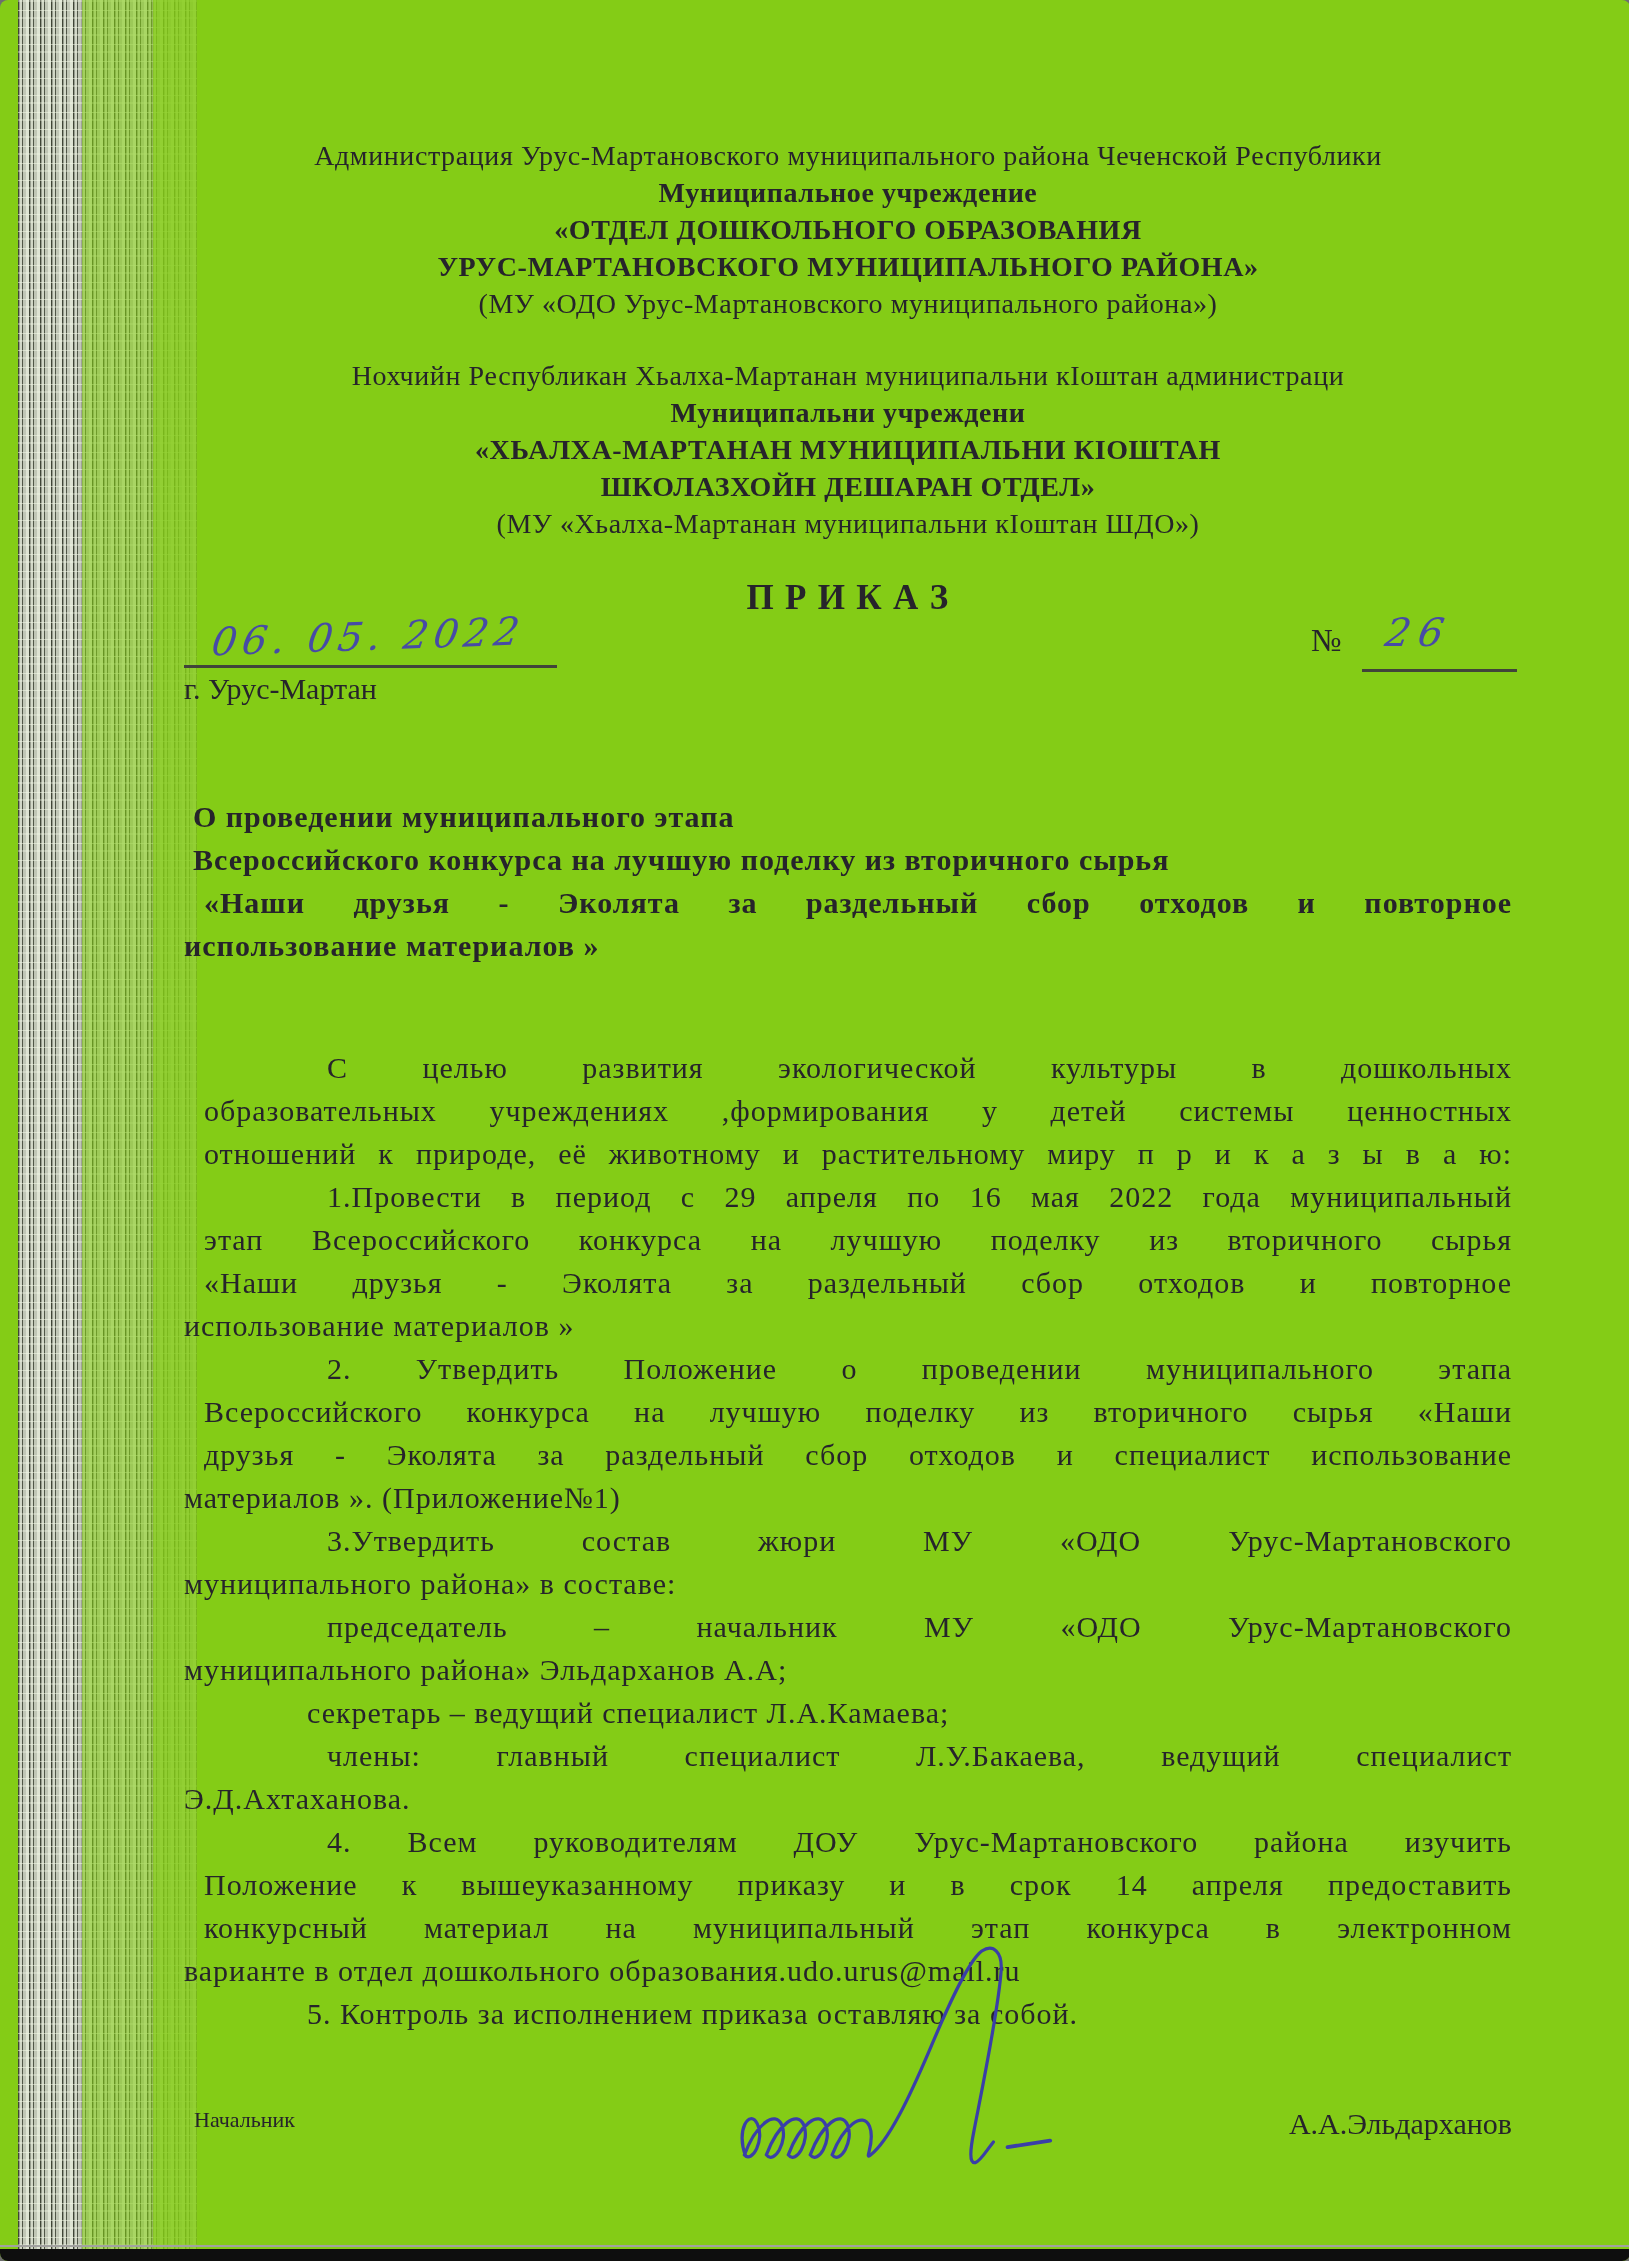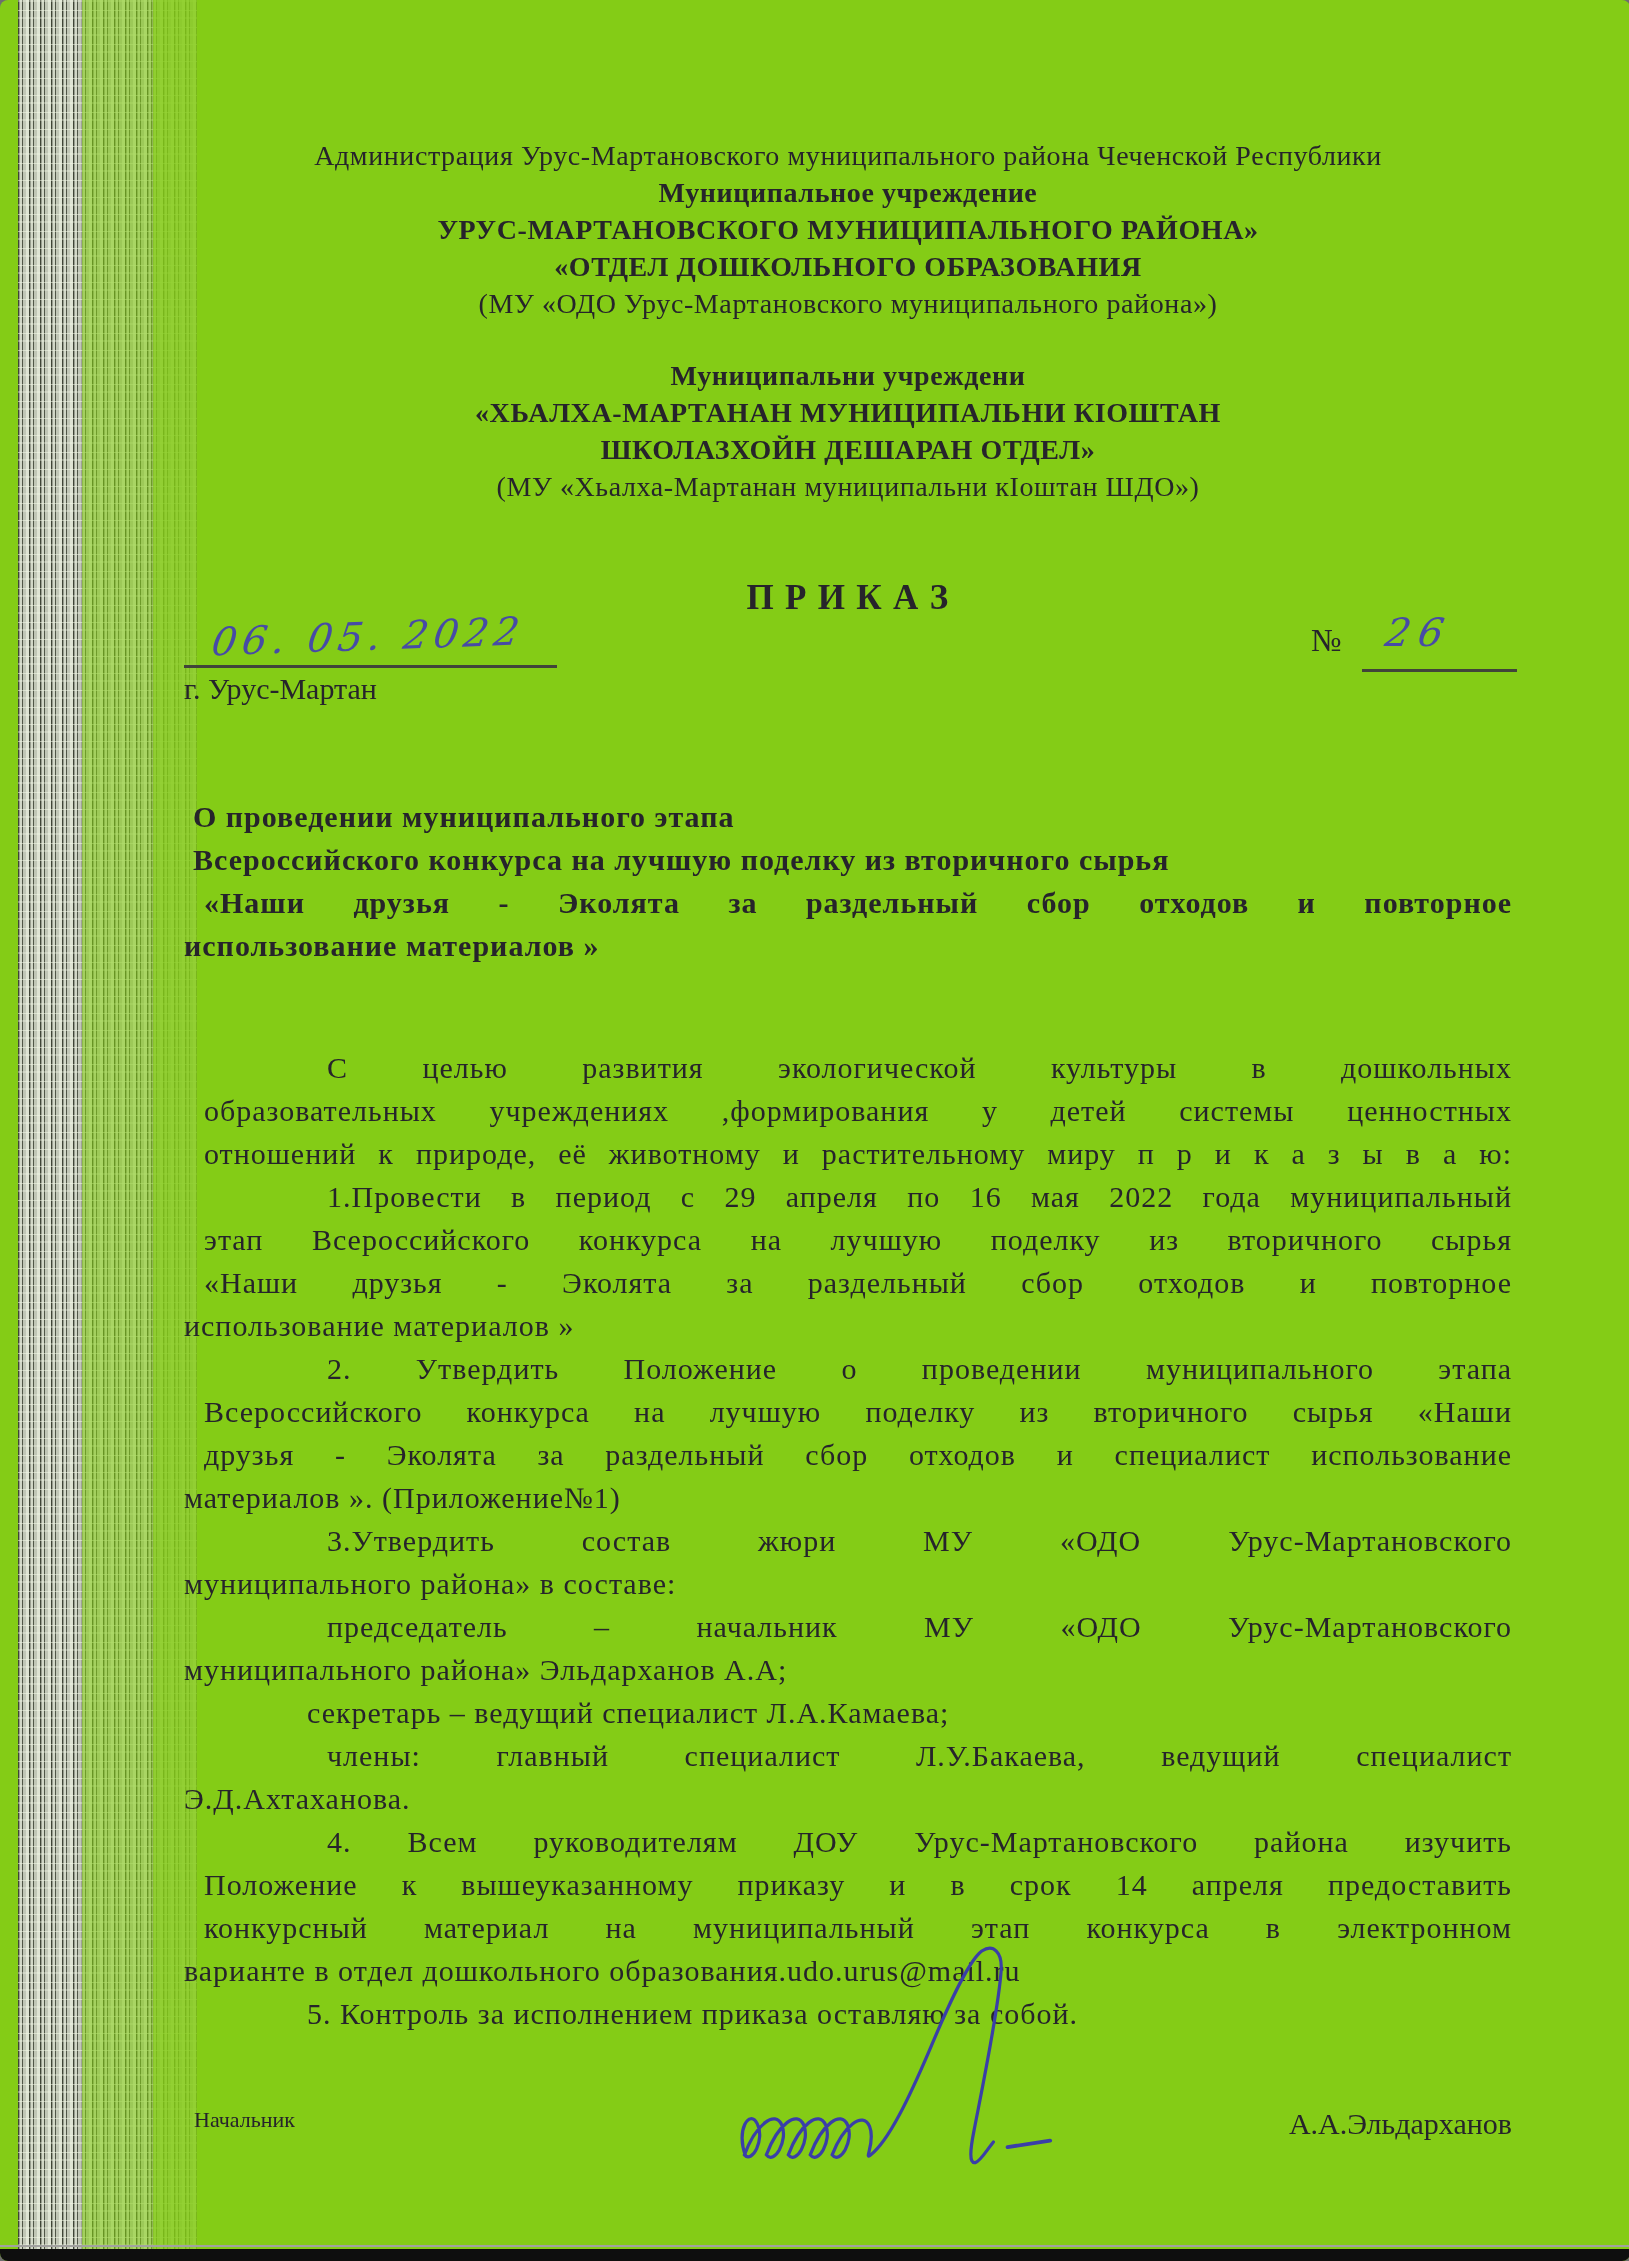--- a/index.html
+++ b/index.html
@@ -54,26 +54,27 @@
 
   <div class="scan-band"></div>
   <div class="scan-band b2"></div>
   <div class="scan-band b3"></div>
   <div class="bottom-gray"></div>
   <div class="bottom-bar"></div>
 
   <div class="hdr hdr-ru">
     <div>Администрация Урус-Мартановского муниципального района Чеченской Республики</div>
     <div class="b">Муниципальное учреждение</div>
+    <div class="b">«ОТДЕЛ ДОШКОЛЬНОГО ОБРАЗОВАНИЯ</div>
     <div class="b">УРУС-МАРТАНОВСКОГО МУНИЦИПАЛЬНОГО РАЙОНА»</div>
-    <div class="b">«ОТДЕЛ ДОШКОЛЬНОГО ОБРАЗОВАНИЯ</div>
     <div>(МУ «ОДО Урус-Мартановского муниципального района»)</div>
   </div>
 
   <div class="hdr hdr-che">
+    <div>Нохчийн Республикан Хьалха-Мартанан муниципальни кIоштан администраци</div>
     <div class="b">Муниципальни учреждени</div>
     <div class="b">«ХЬАЛХА-МАРТАНАН МУНИЦИПАЛЬНИ КIОШТАН</div>
     <div class="b">ШКОЛАЗХОЙН ДЕШАРАН ОТДЕЛ»</div>
     <div>(МУ «Хьалха-Мартанан муниципальни кIоштан ШДО»)</div>
   </div>
 
   <div class="prikaz">П Р И К А З</div>
 
   <span class="hw hw-date">06. 05. 2022</span>
   <div class="date-underline"></div>

